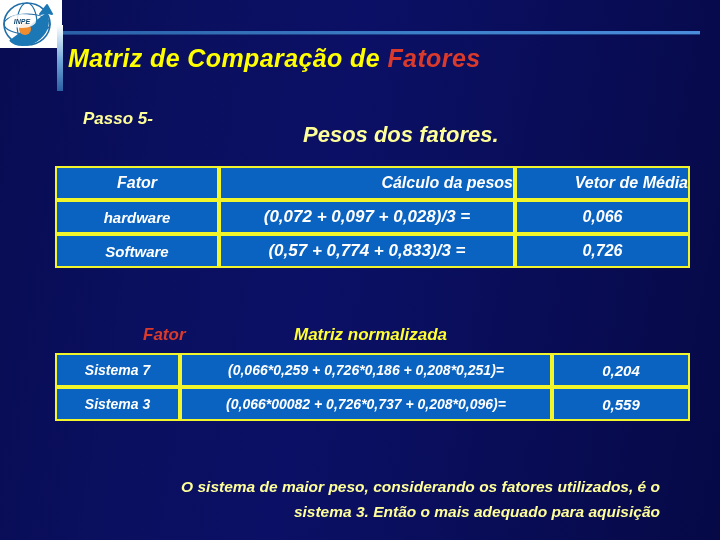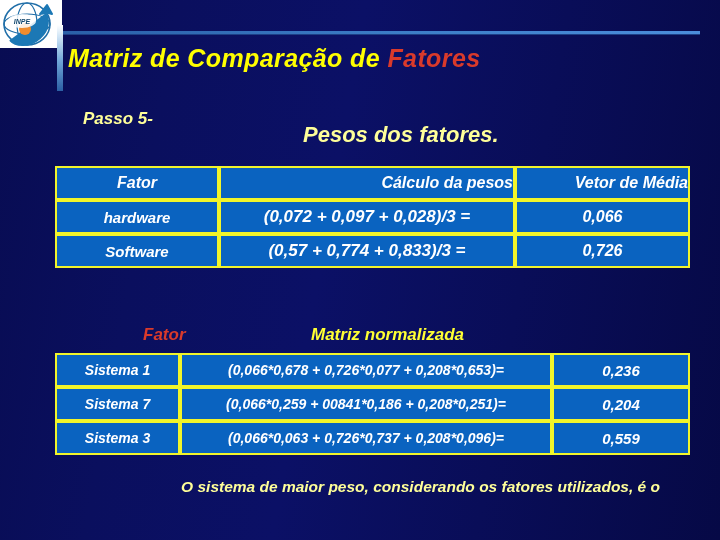--- a/index.html
+++ b/index.html
@@ -117,21 +117,21 @@
 
   
   .midlbl {
     position: absolute;
     font-size: 17px;
     font-weight: bold;
     font-style: italic;
     white-space: nowrap;
   }
   #lbl-fator2 { left: 143px; top: 325px; color: #d93a2b; }
-  #lbl-matriz { left: 311px; top: 325px; color: #ffff33; }
+  #lbl-matriz { left: 294px; top: 325px; color: #ffff33; }
 
   
   #footer {
     position: absolute;
     left: 60px; top: 474px;
     width: 600px;
     text-align: right;
     color: #ffff99;
     font-size: 15.5px;
     font-weight: bold;
@@ -186,34 +186,30 @@
       </tr>
     </tbody>
   </table>
 
   <div id="lbl-fator2" class="midlbl">Fator</div>
   <div id="lbl-matriz" class="midlbl">Matriz normalizada</div>
 
   <table class="tbl" id="tbl-norm">
     <tbody>
       <tr>
-        <td class="c1">Sistema 1</td>
-        <td class="c2">(0,066*0,678 + 0,726*0,077 + 0,208*0,653)=</td>
-        <td class="c3">0,236</td>
-      </tr>
-      <tr>
         <td class="c1">Sistema 7</td>
-        <td class="c2">(0,066*0,259 + 00841*0,186 + 0,208*0,251)=</td>
+        <td class="c2">(0,066*0,259 + 0,726*0,186 + 0,208*0,251)=</td>
         <td class="c3">0,204</td>
       </tr>
       <tr>
         <td class="c1">Sistema 3</td>
-        <td class="c2">(0,066*0,063 + 0,726*0,737 + 0,208*0,096)=</td>
+        <td class="c2">(0,066*00082 + 0,726*0,737 + 0,208*0,096)=</td>
         <td class="c3 red">0,559</td>
       </tr>
     </tbody>
   </table>
 
   <div id="footer">
     <div>O sistema de maior peso, considerando os fatores utilizados, é o</div>
+    <div>sistema 3. Então o mais adequado para aquisição</div>
   </div>
 
 </div>
 
 </body></html>

